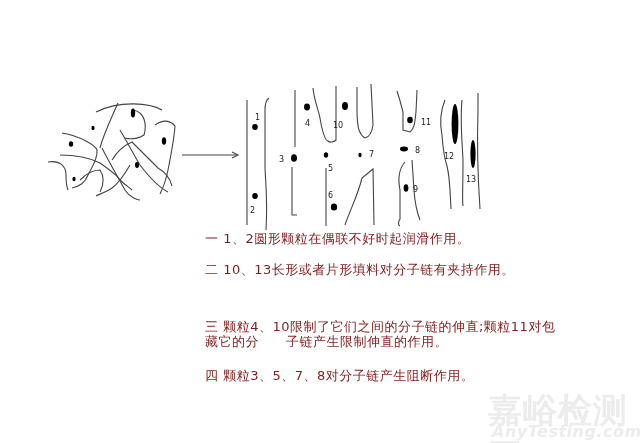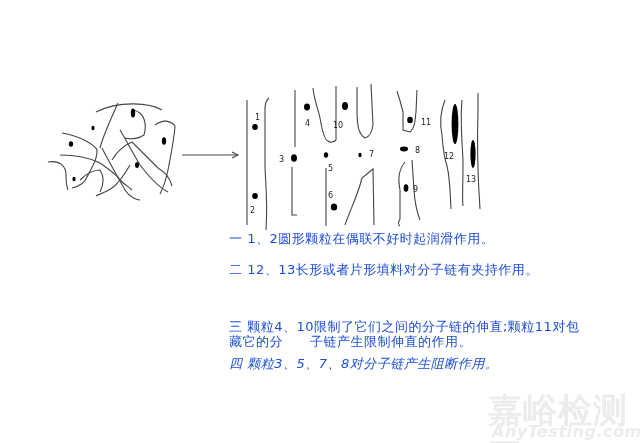--- a/index.html
+++ b/index.html
@@ -1,18 +1,18 @@
 <!DOCTYPE html>
 <html><head>
 <meta charset="utf-8">
 <style>
   html, body { margin:0; padding:0; background:#ffffff; }
   body { width:640px; height:443px; position:relative; overflow:hidden; font-family:"DejaVu Sans", sans-serif; }
   #diagram { position:absolute; left:0; top:0; width:640px; height:443px; }
-  .note { position:absolute; left:205px; font-size:13px; line-height:15px; color:#1d4ed8; letter-spacing:0.5px; width:355px;margin-left:24px; }
+  .note { position:absolute; left:205px; font-size:13px; line-height:15px; color:#7f1d1d; letter-spacing:0.5px; width:355px; }
   .lbl { font-family:"DejaVu Sans", sans-serif; font-size:8px; fill:#222; }
   .wm-cn { position:absolute; left:488px; top:388px; font-size:34px; font-weight:bold; color:#ececec; letter-spacing:1px; }
   .wm-en { position:absolute; left:492px; top:422px; font-size:16px; font-style:italic; font-weight:bold; color:#ececec; letter-spacing:0.5px; }
 </style>
 </head>
 <body>
 
 <svg id="diagram" viewBox="0 0 640 443" xmlns="http://www.w3.org/2000/svg">
   <g fill="none" stroke="#444" stroke-width="1.1">
 
@@ -90,25 +90,25 @@
     <text x="466" y="182"><tspan>13</tspan></text>
   </g>
 </svg>
 
 <div class="note" style="top:231px;">
   <span>一</span>
   <span>1、2圆形颗粒在偶联不好时起润滑作用。</span>
 </div>
 <div class="note" style="top:262px;">
   <span>二</span>
-  <span>12、13长形或者片形填料对分子链有夹持作用。</span>
+  <span>10、13长形或者片形填料对分子链有夹持作用。</span>
 </div>
 <div class="note" style="top:319px;">
   <span>三</span>
   <span>颗粒4、10限制了它们之间的分子链的伸直;颗粒11对包藏它的分　　子链产生限制伸直的作用。</span>
 </div>
-<div class="note" style="top:356px;font-style:italic;">
+<div class="note" style="top:368px;">
   <span>四</span>
   <span>颗粒3、5、7、8对分子链产生阻断作用。</span>
 </div>
 
 <div class="wm-cn">嘉峪检测网</div>
 <div class="wm-en">AnyTesting.com</div>
 
 </body></html>

